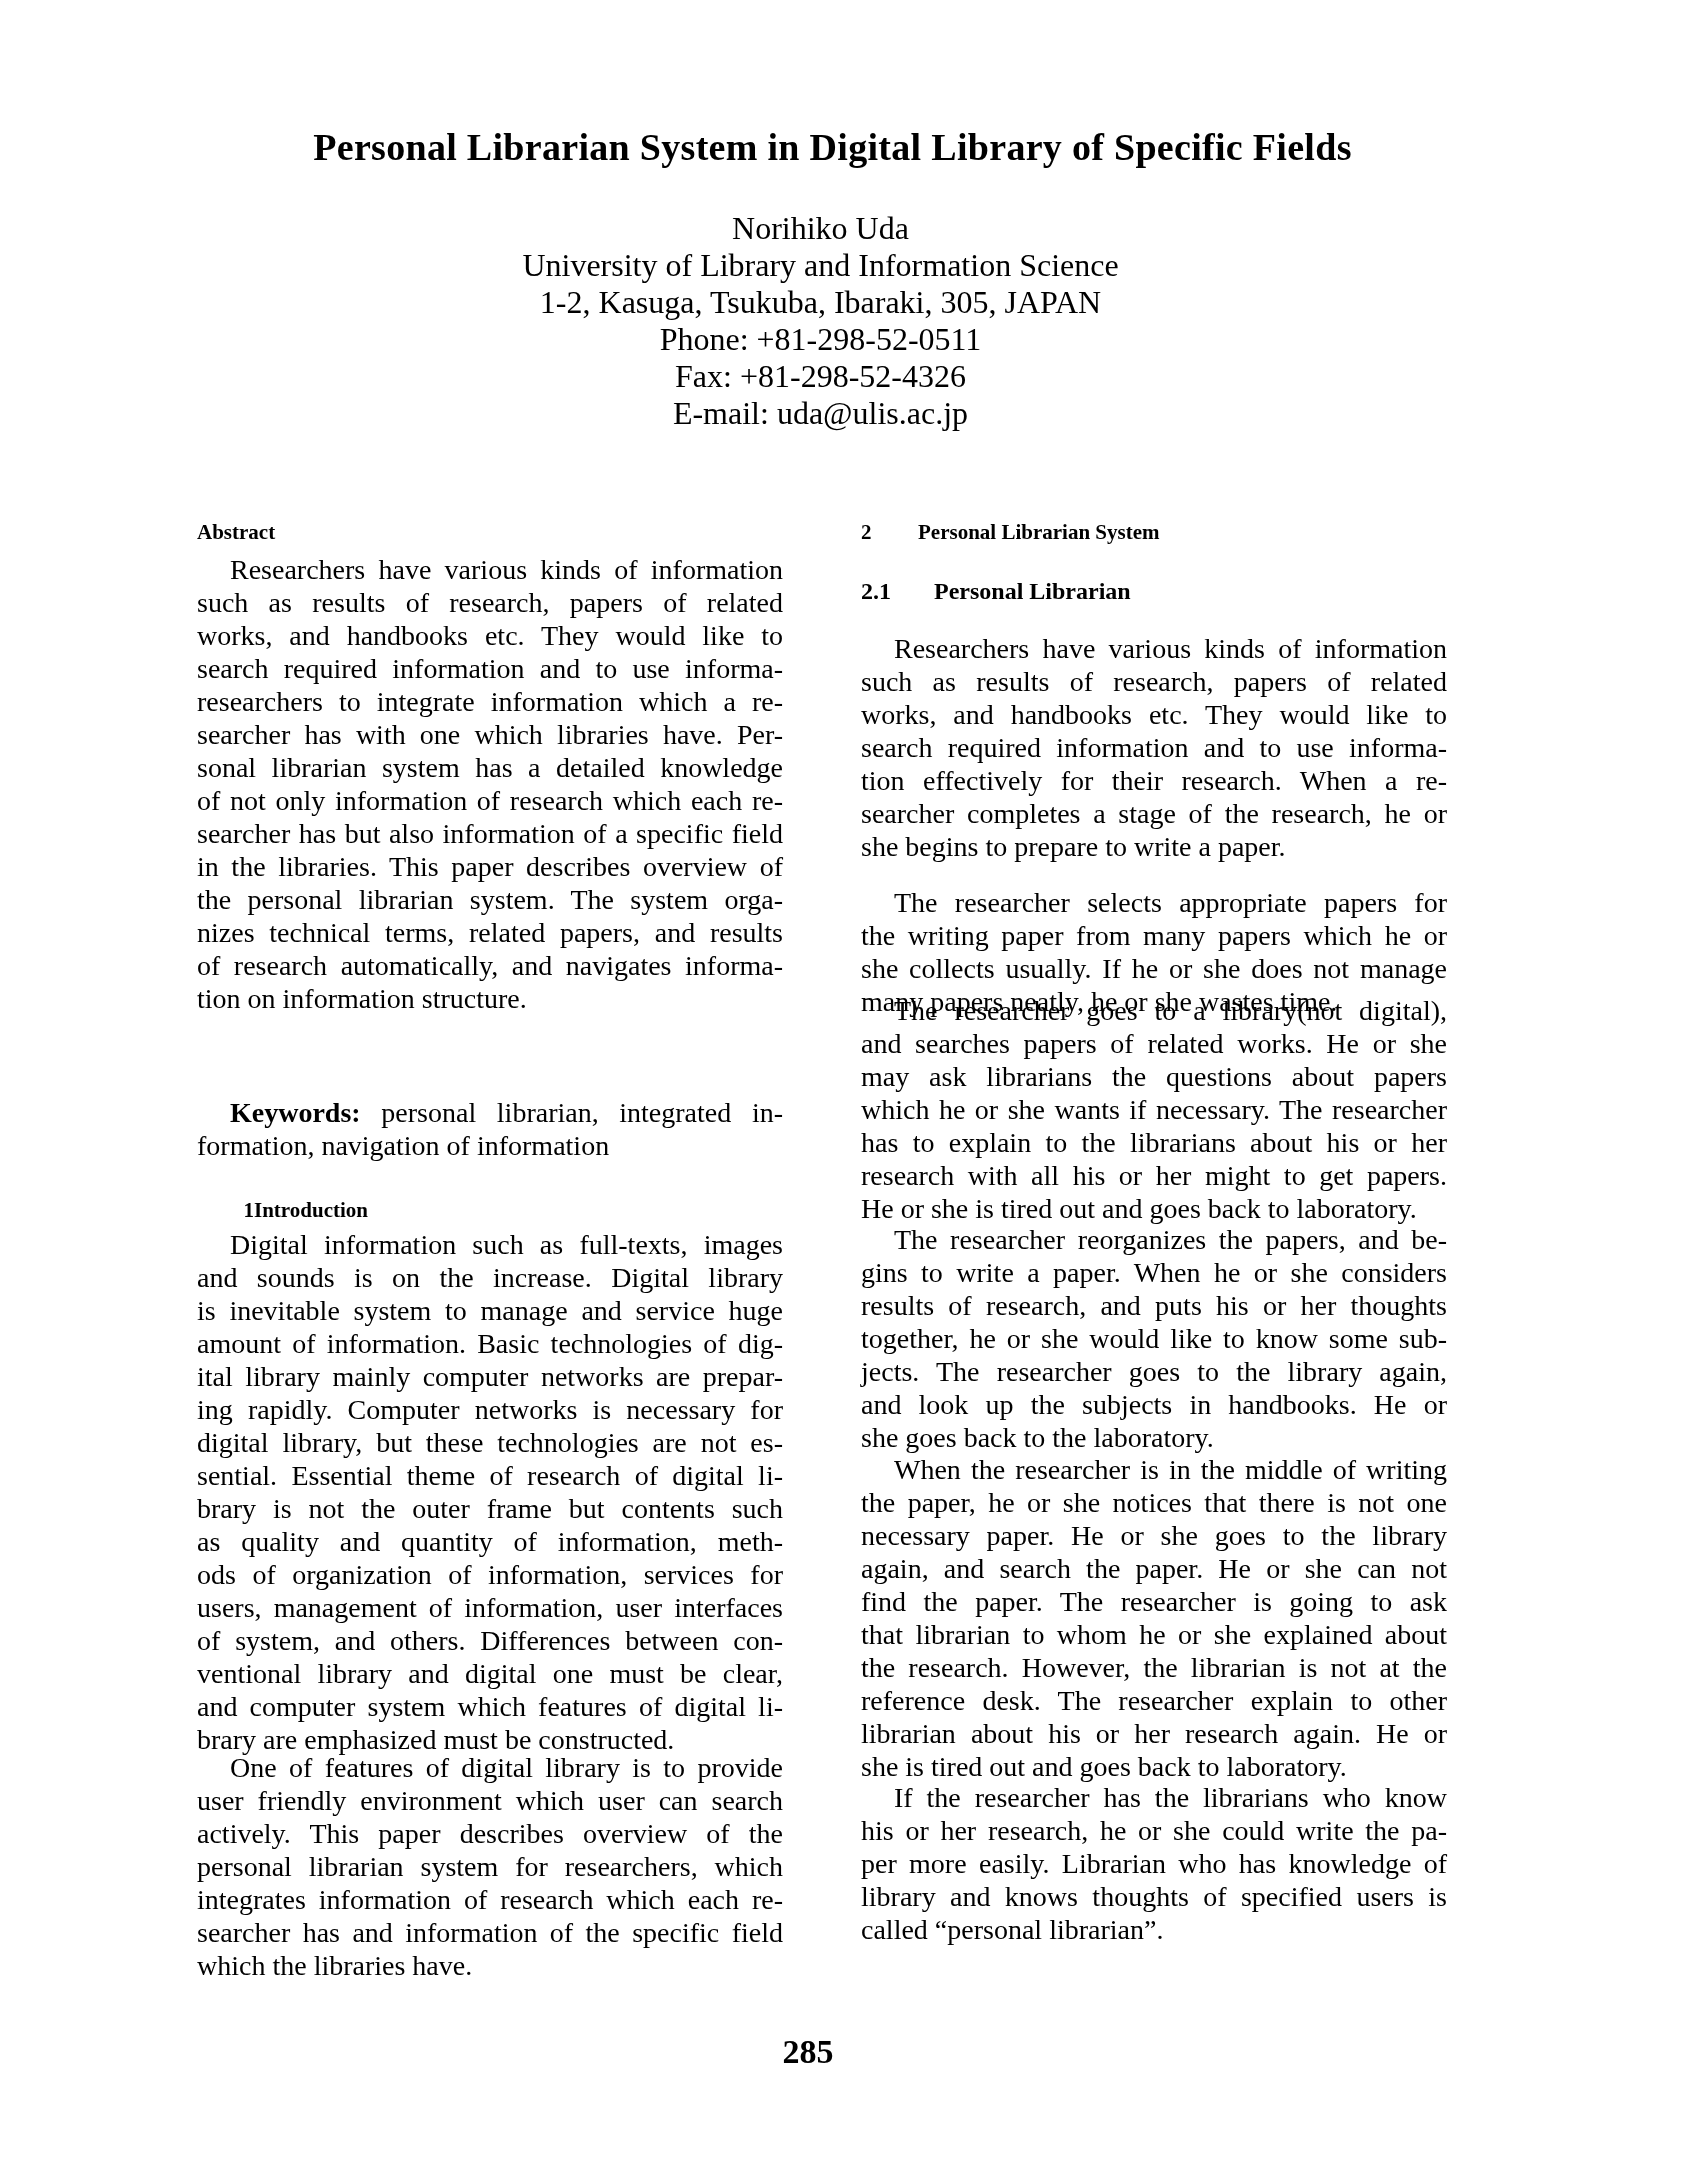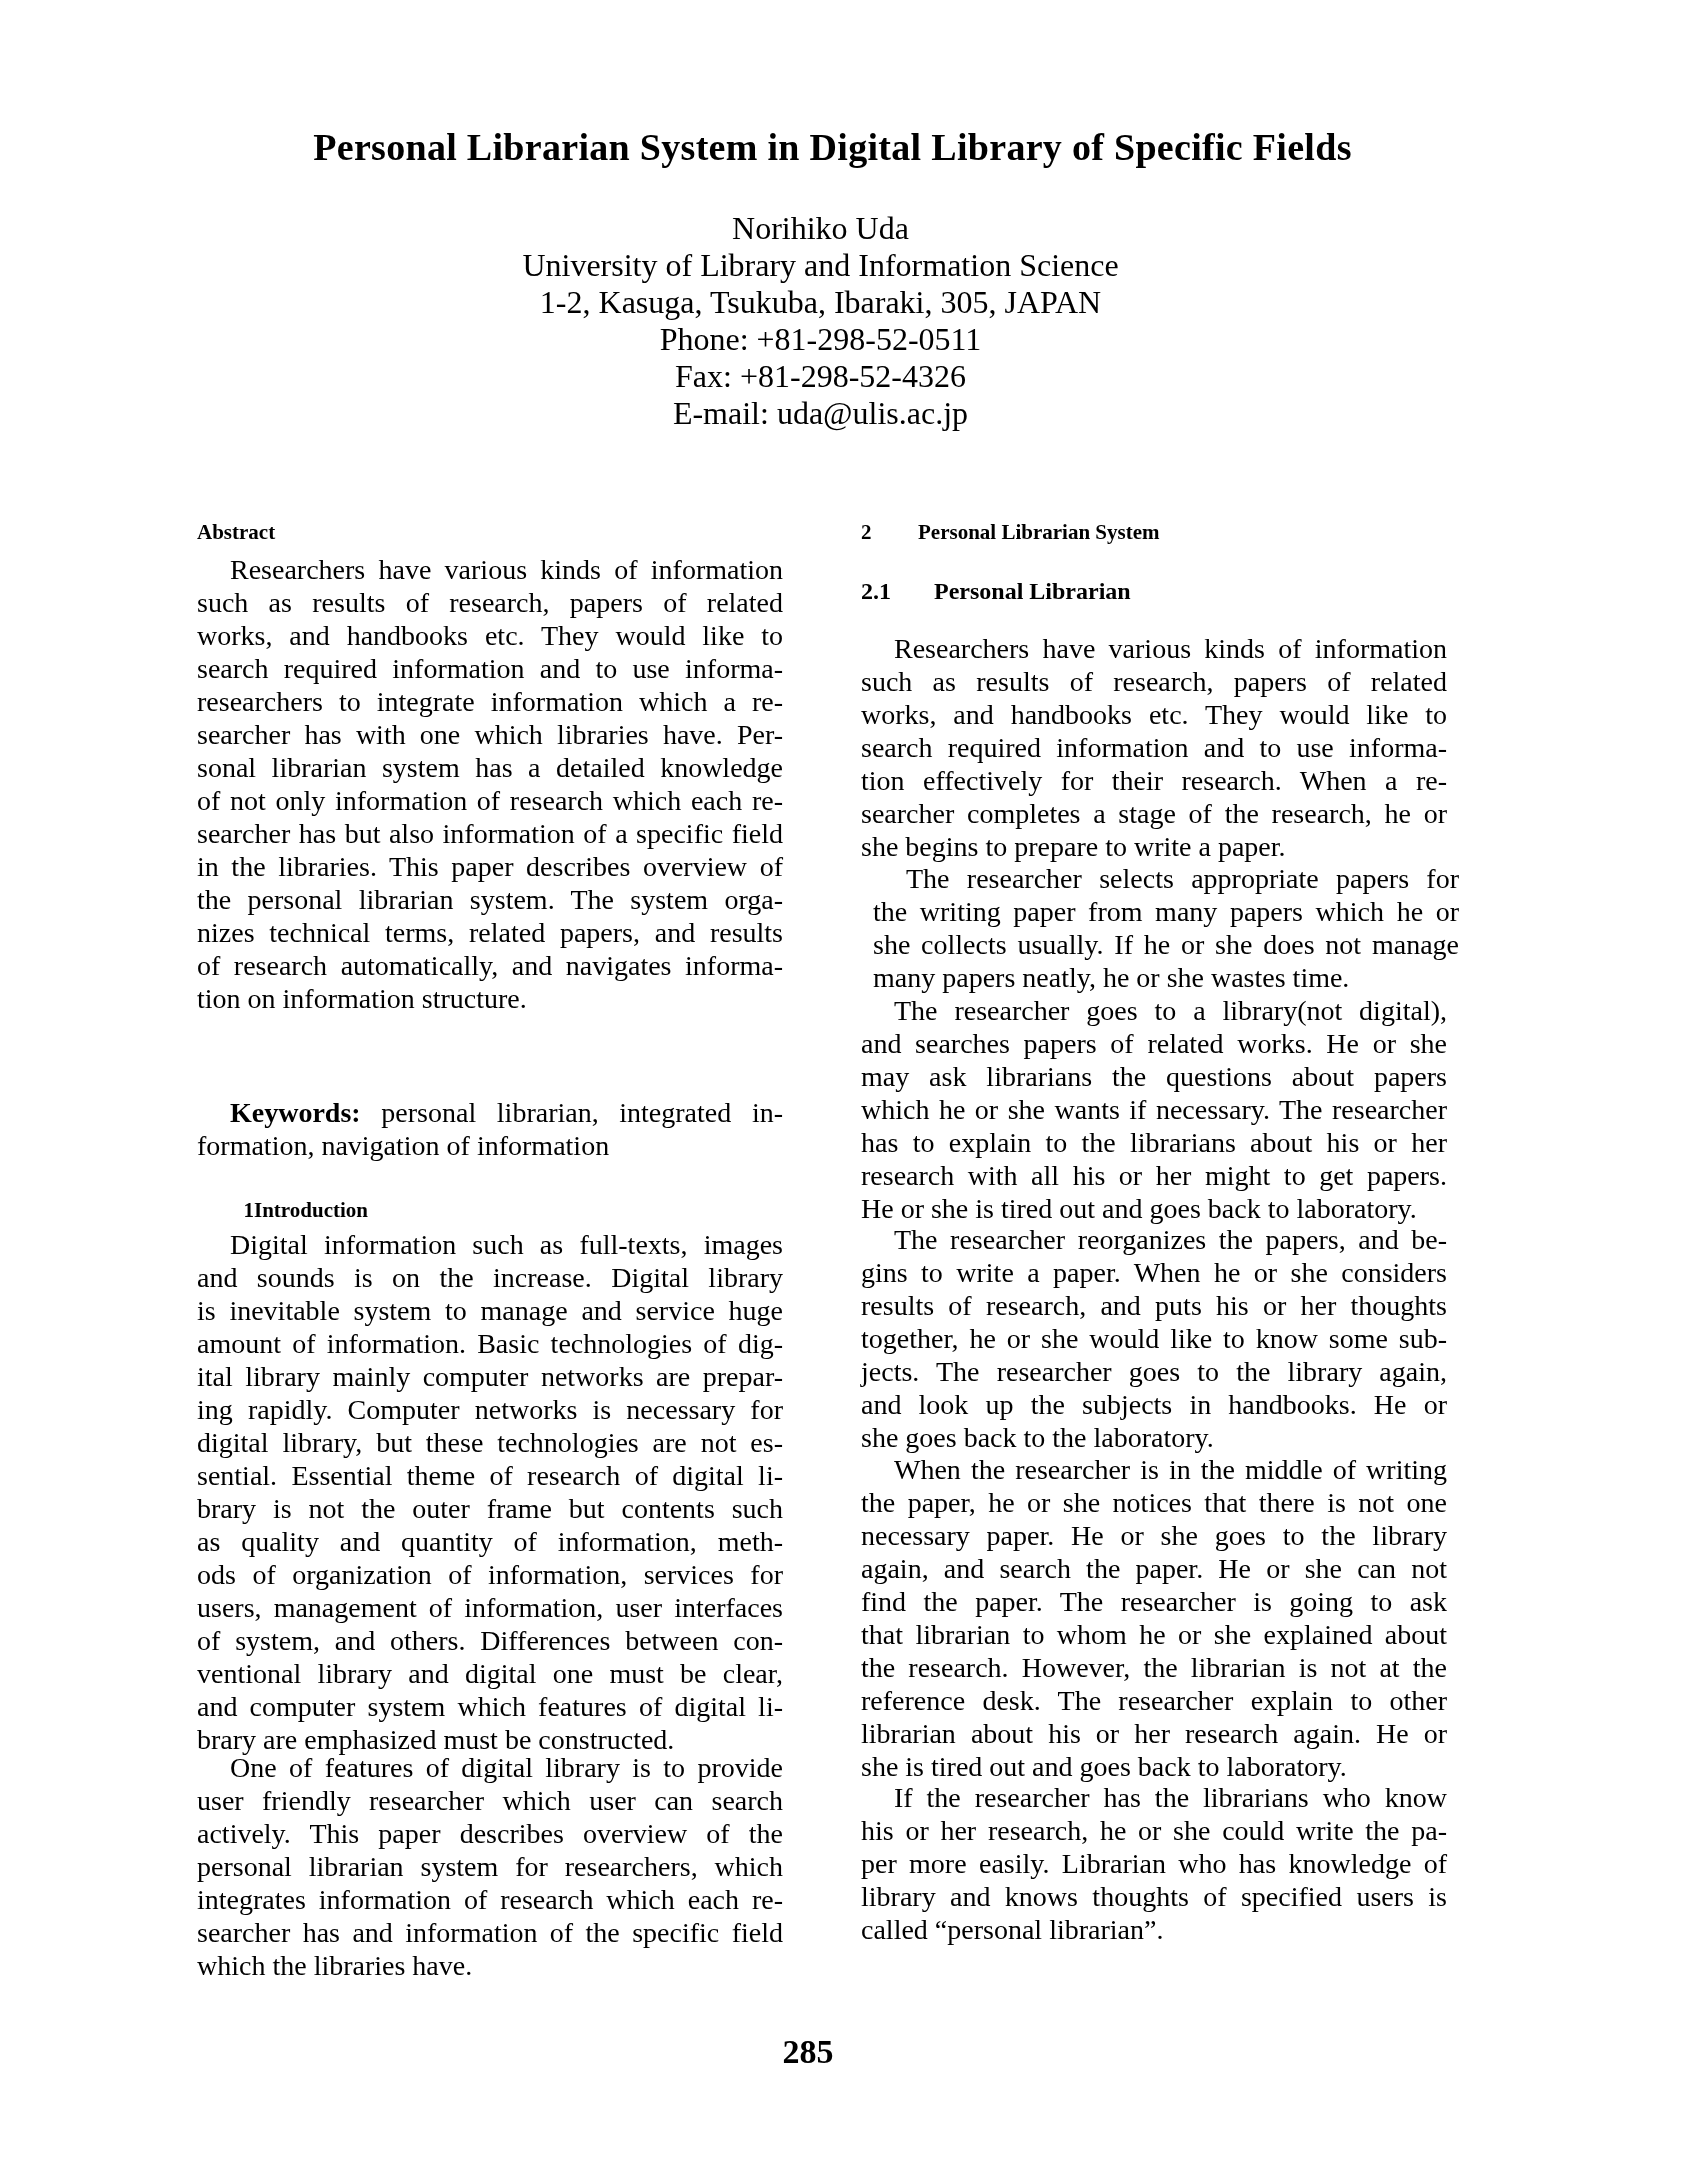--- a/index.html
+++ b/index.html
@@ -83,21 +83,21 @@
     <span class="ln">ods of organization of information, services for</span>
     <span class="ln">users, management of information, user interfaces</span>
     <span class="ln">of system, and others.  Differences between con-</span>
     <span class="ln">ventional library and digital one must be clear,</span>
     <span class="ln">and computer system which features of digital li-</span>
     <span class="ln last">brary are emphasized must be constructed.</span>
   </div>
 
   <div class="block" style="top:1751px;">
     <span class="ln ind">One of features of digital library is to provide</span>
-    <span class="ln">user friendly researcher which user can search</span>
+    <span class="ln">user friendly environment which user can search</span>
     <span class="ln">actively.  This paper describes overview of the</span>
     <span class="ln">personal librarian system for researchers, which</span>
     <span class="ln">integrates information of research which each re-</span>
     <span class="ln">searcher has and information of the specific field</span>
     <span class="ln last">which the libraries have.</span>
   </div>
 </div>
 
 <div class="col col-right" style="top:0; height:2183px;">
 
@@ -112,21 +112,21 @@
   <div class="block" style="top:632px;">
     <span class="ln ind">Researchers have various kinds of information</span>
     <span class="ln">such as results of research, papers of related</span>
     <span class="ln">works, and handbooks etc.  They would like to</span>
     <span class="ln">search required information and to use informa-</span>
     <span class="ln">tion effectively for their research.  When a re-</span>
     <span class="ln">searcher completes a stage of the research, he or</span>
     <span class="ln last">she begins to prepare to write a paper.</span>
   </div>
 
-  <div class="block" style="top:862px;margin-left:12px;">
+  <div class="block" style="top:886px;">
     <span class="ln ind">The researcher selects appropriate papers for</span>
     <span class="ln">the writing paper from many papers which he or</span>
     <span class="ln">she collects usually. If he or she does not manage</span>
     <span class="ln last">many papers neatly, he or she wastes time.</span>
   </div>
 
   <div class="block" style="top:994px;">
     <span class="ln ind">The researcher goes to a library(not digital),</span>
     <span class="ln">and searches papers of related works.  He or she</span>
     <span class="ln">may ask librarians the questions about papers</span>

